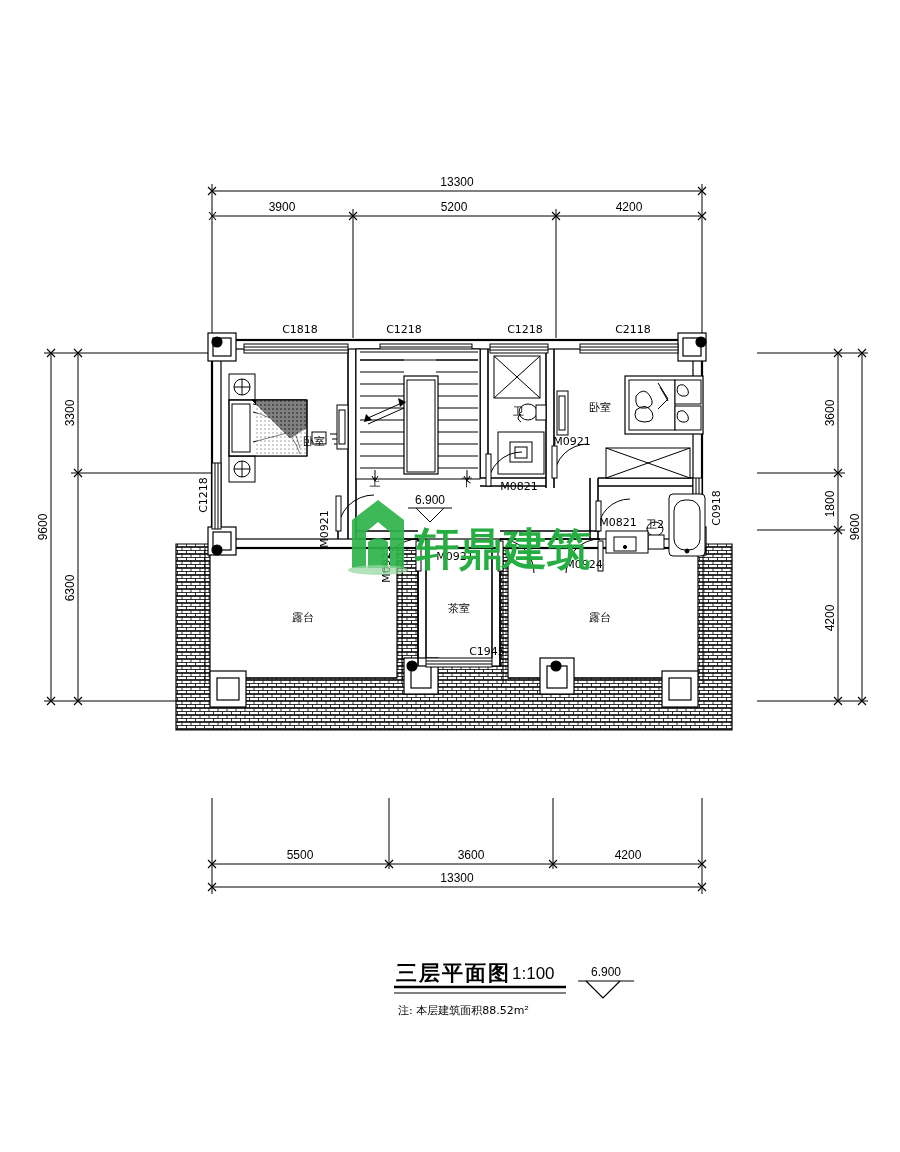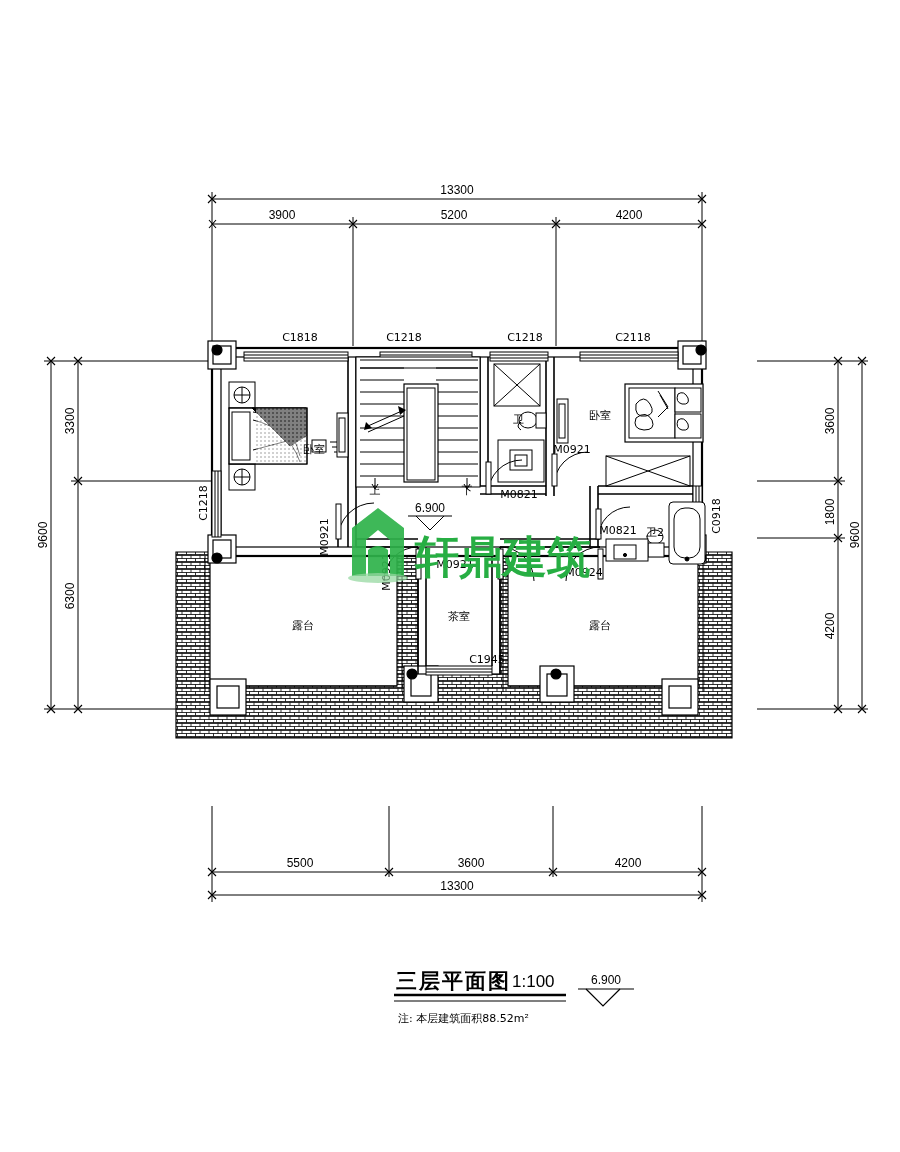--- a/index.html
+++ b/index.html
@@ -4,21 +4,21 @@
 <title>三层平面图</title>
 <style>
   html,body{margin:0;padding:0;background:#ffffff;}
   body{
     width:900px;height:1152px;
     font-family:"Liberation Sans","DejaVu Sans",sans-serif;
     color:#000;
     position:relative;
     overflow:hidden;
   }
-  #sheet{position:absolute;left:0;top:16px;width:900px;height:1108px;text-align:center;}
+  #sheet{position:absolute;left:0;top:8px;width:900px;height:1108px;text-align:center;}
   svg{display:block;}
   .dimtxt{font-family:"Liberation Sans",sans-serif;font-size:12px;fill:#000;}
   .lbl{font-family:"DejaVu Sans",sans-serif;font-size:11px;fill:#000;}
   .cnlbl{font-family:"DejaVu Sans",sans-serif;font-size:11px;fill:#000;}
   .titletxt{font-family:"DejaVu Sans",sans-serif;font-size:21px;fill:#000;font-weight:bold;letter-spacing:2px;}
   .scaletxt{font-family:"Liberation Sans",sans-serif;font-size:17px;fill:#000;}
   .notetxt{font-family:"DejaVu Sans",sans-serif;font-size:11px;fill:#000;}
   .elevtxt{font-family:"Liberation Sans",sans-serif;font-size:12px;fill:#000;}
   .wm{fill:#2eb34a;}
   .wmtxt{font-family:"DejaVu Sans",sans-serif;font-size:44px;font-weight:bold;fill:#27ae43;}

